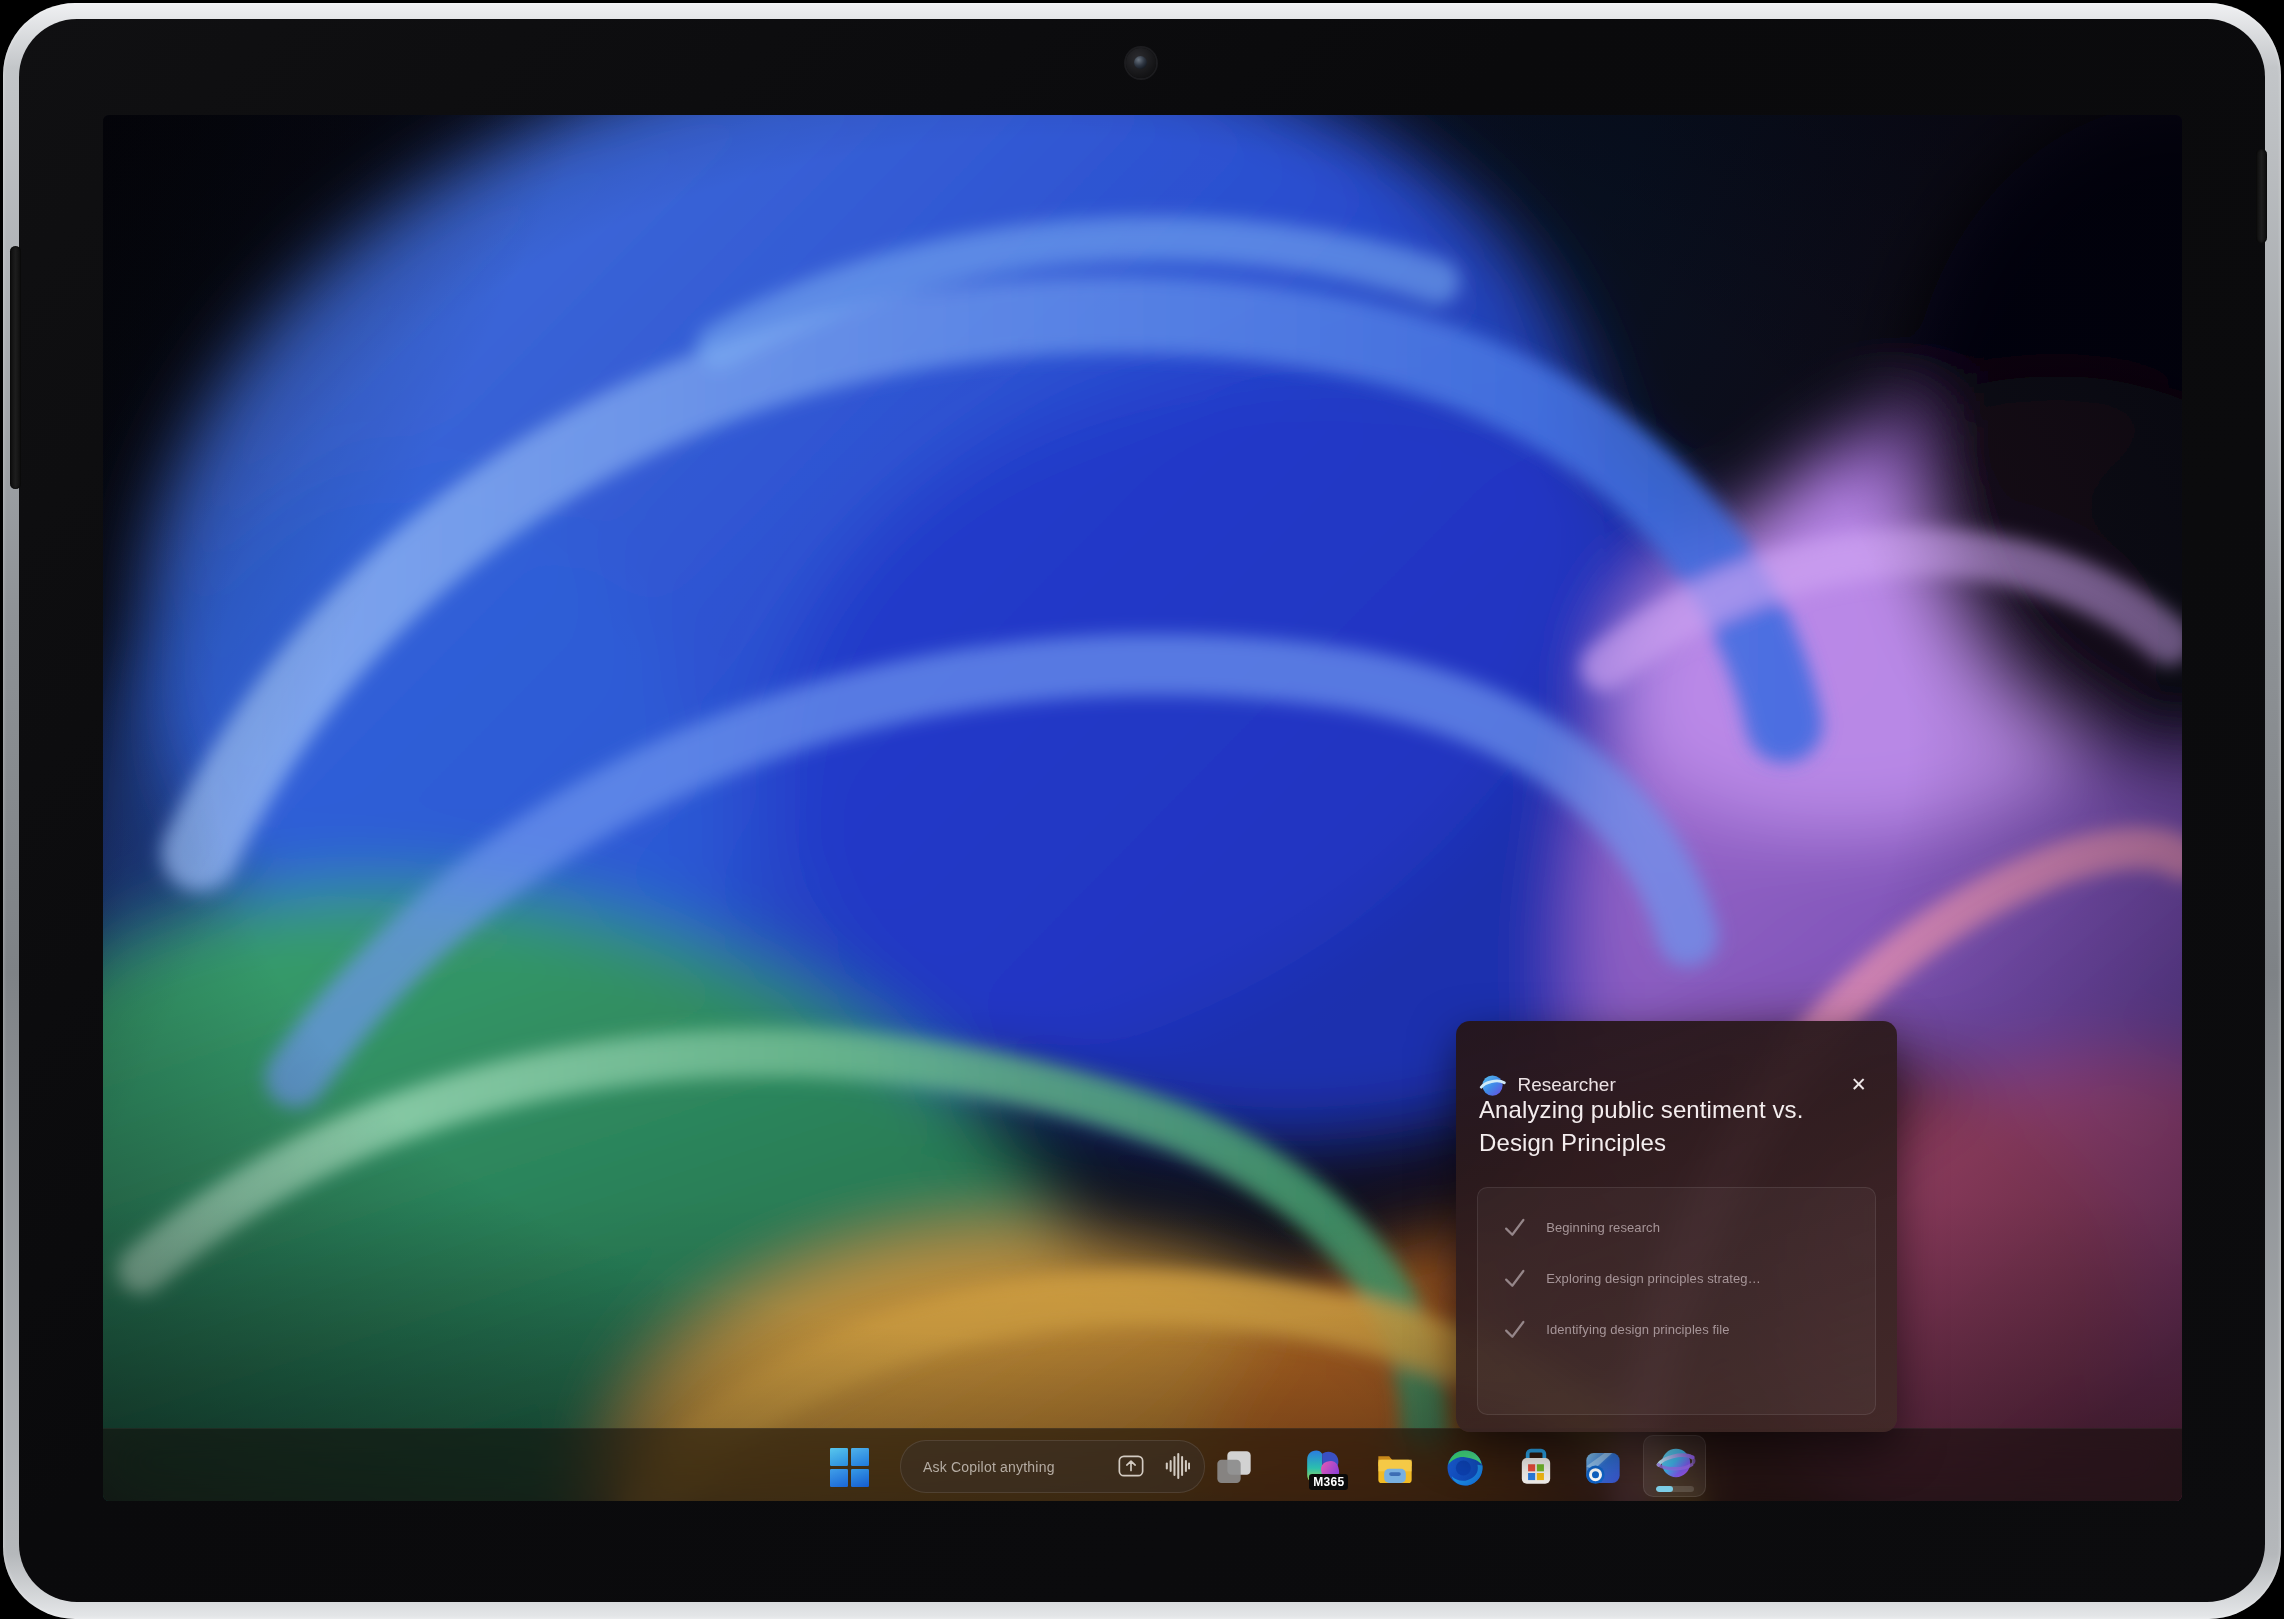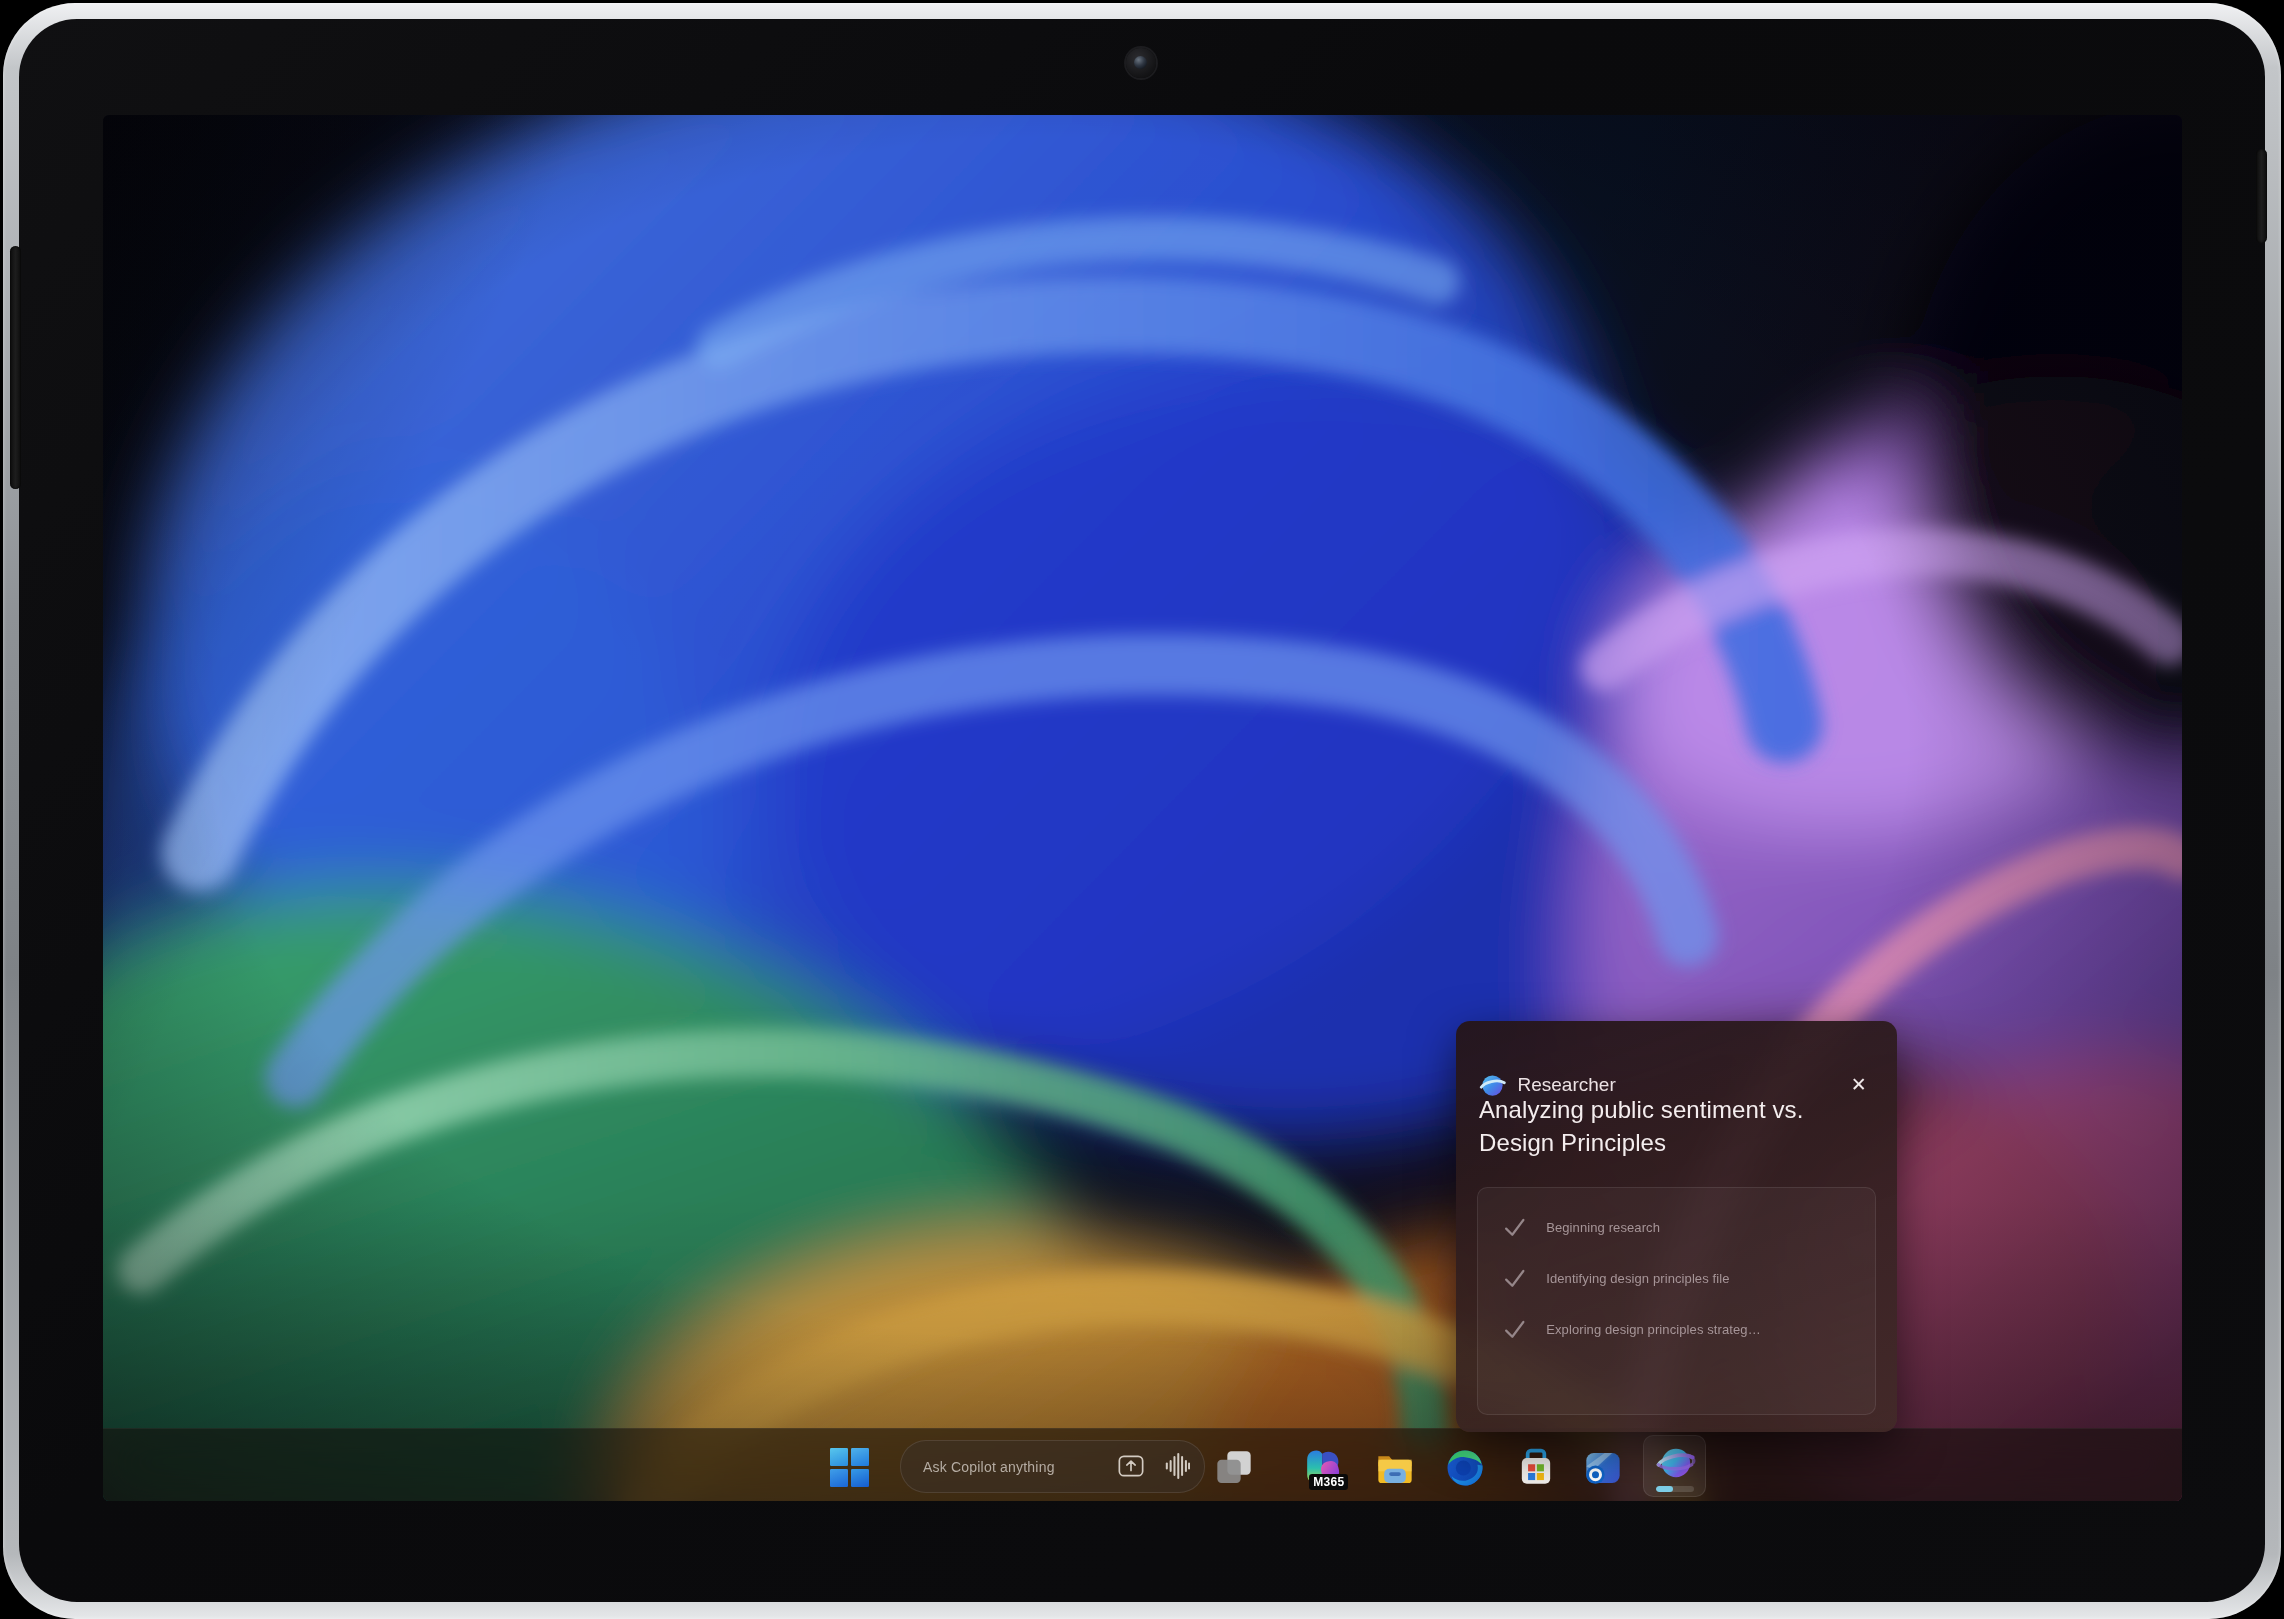--- a/index.html
+++ b/index.html
@@ -328,26 +328,26 @@
         <div class="task-row">
           <svg class="task-ico" viewBox="0 0 48 48">
             <path d="M10,27 L20,37 L38,13" stroke="#958689" stroke-width="3.6" fill="none" stroke-linecap="round" stroke-linejoin="round"></path>
           </svg>
           <span class="task-label">Beginning research</span>
         </div>
         <div class="task-row">
           <svg class="task-ico" viewBox="0 0 48 48">
             <path d="M10,27 L20,37 L38,13" stroke="#958689" stroke-width="3.6" fill="none" stroke-linecap="round" stroke-linejoin="round"></path>
           </svg>
-          <span class="task-label">Identifying design principles file</span>
+          <span class="task-label">Exploring design principles strateg…</span>
         </div>
         <div class="task-row">
           <svg class="task-ico" viewBox="0 0 48 48">
             <path d="M10,27 L20,37 L38,13" stroke="#958689" stroke-width="3.6" fill="none" stroke-linecap="round" stroke-linejoin="round"></path>
           </svg>
-          <span class="task-label">Exploring design principles strateg…</span>
+          <span class="task-label">Identifying design principles file</span>
         </div>
       </div>
     </div>
 
   </div>
 </div>
 
 
 </body></html>

